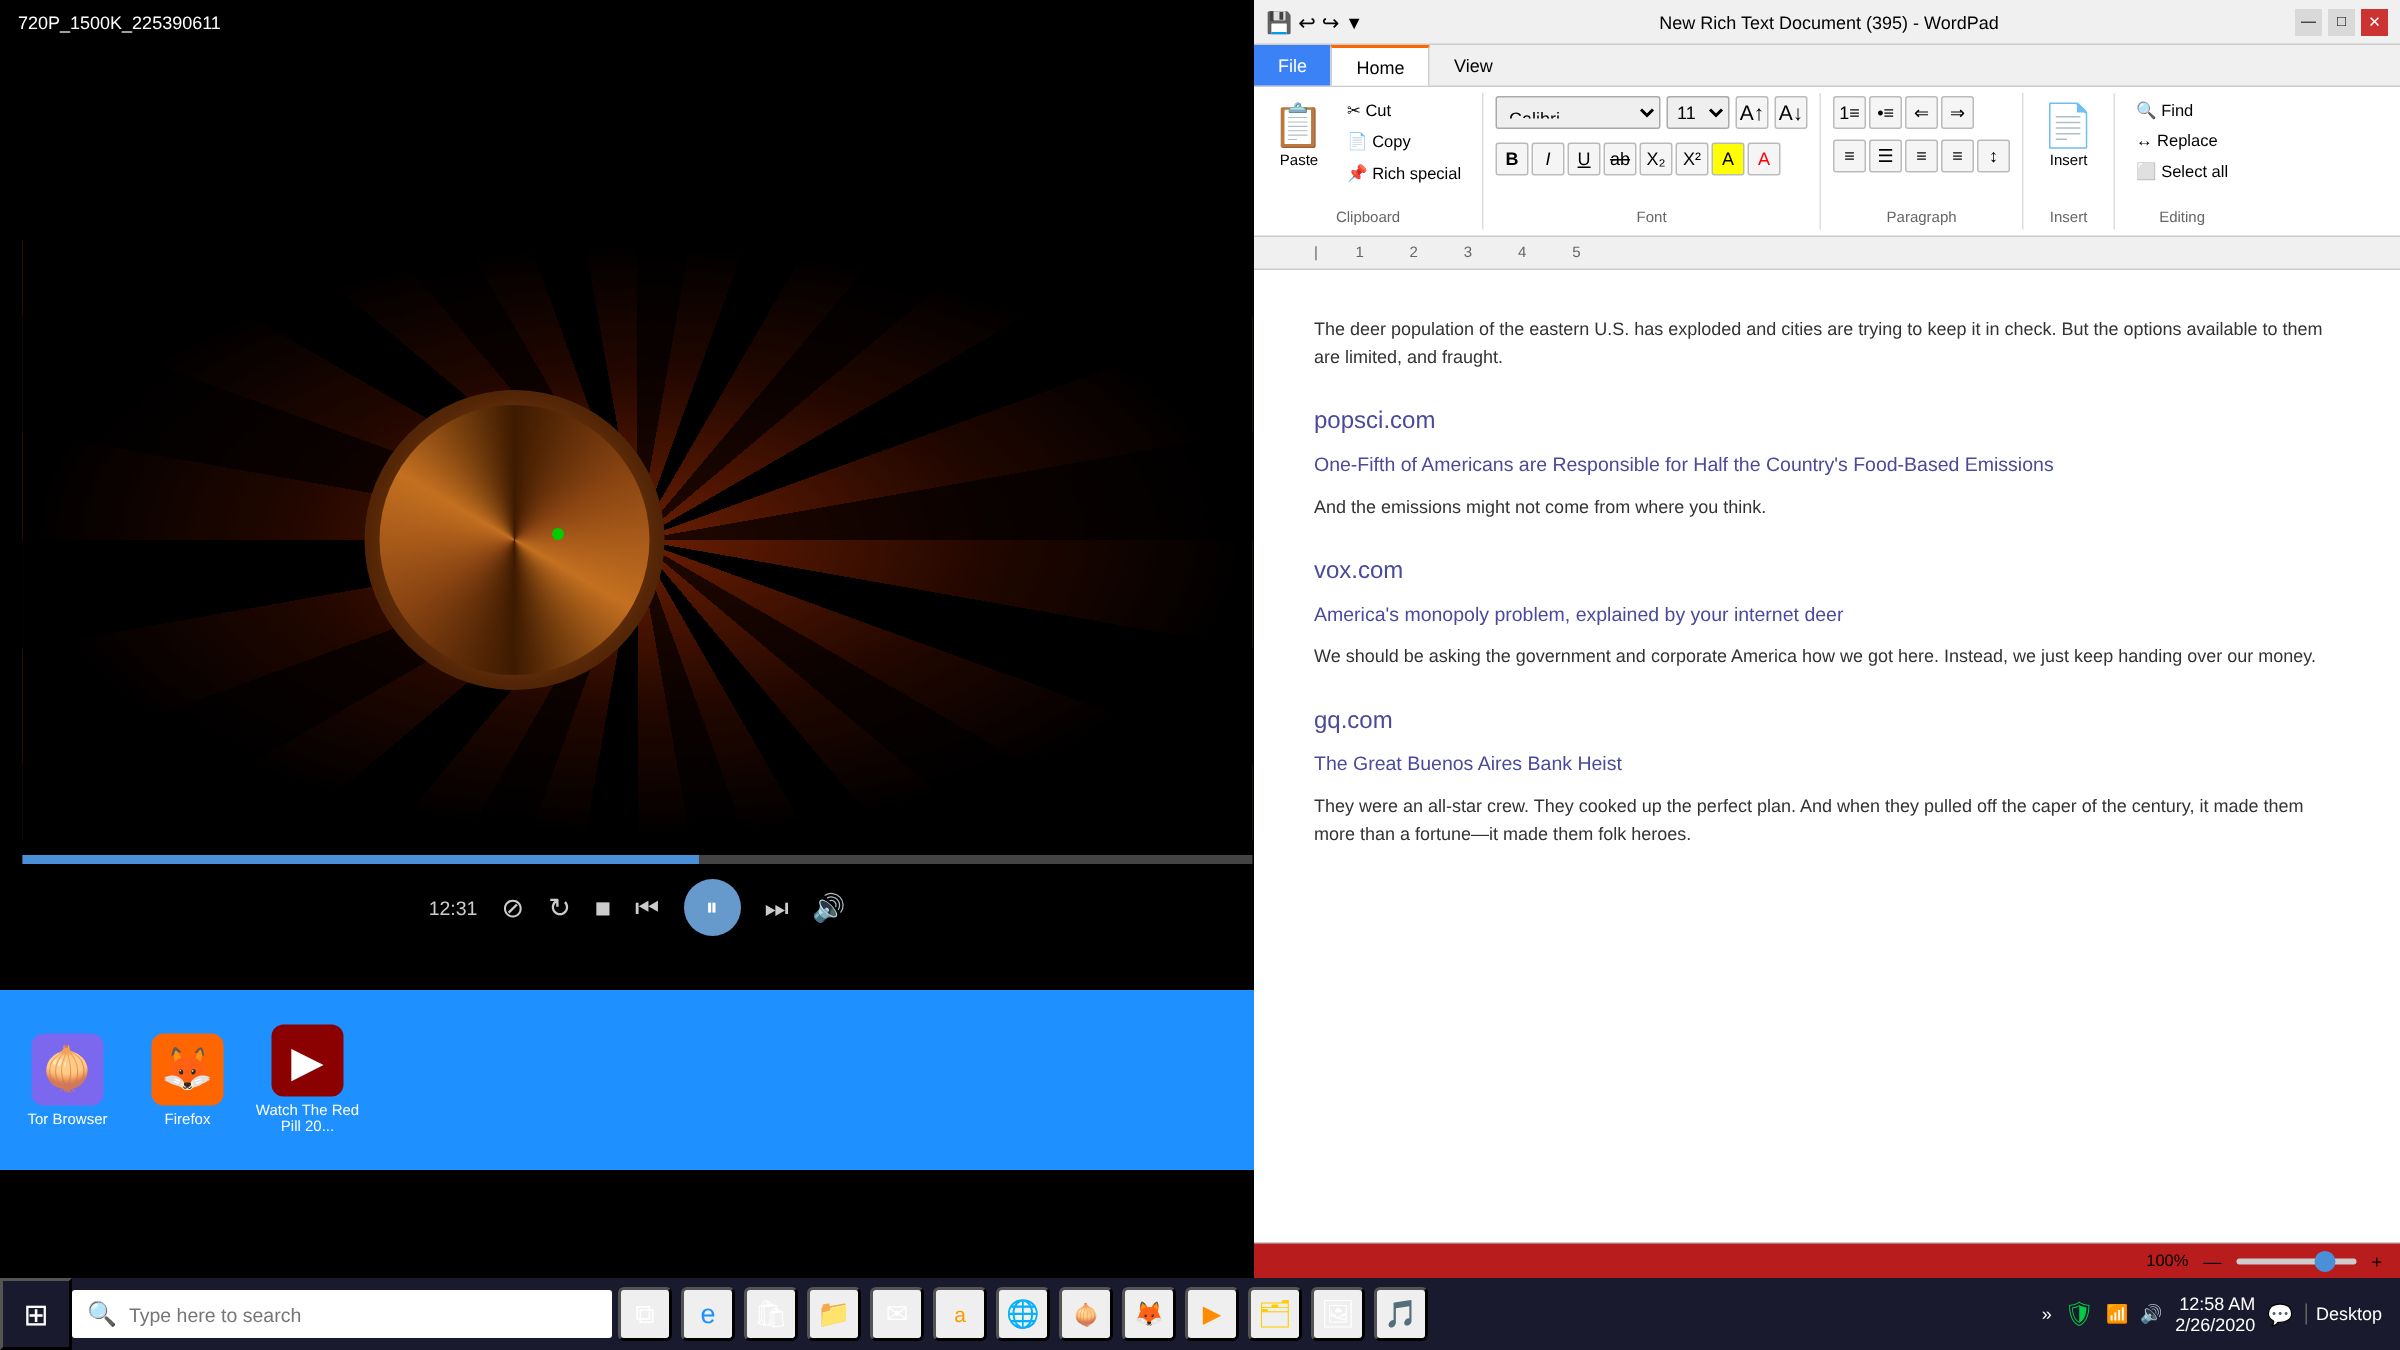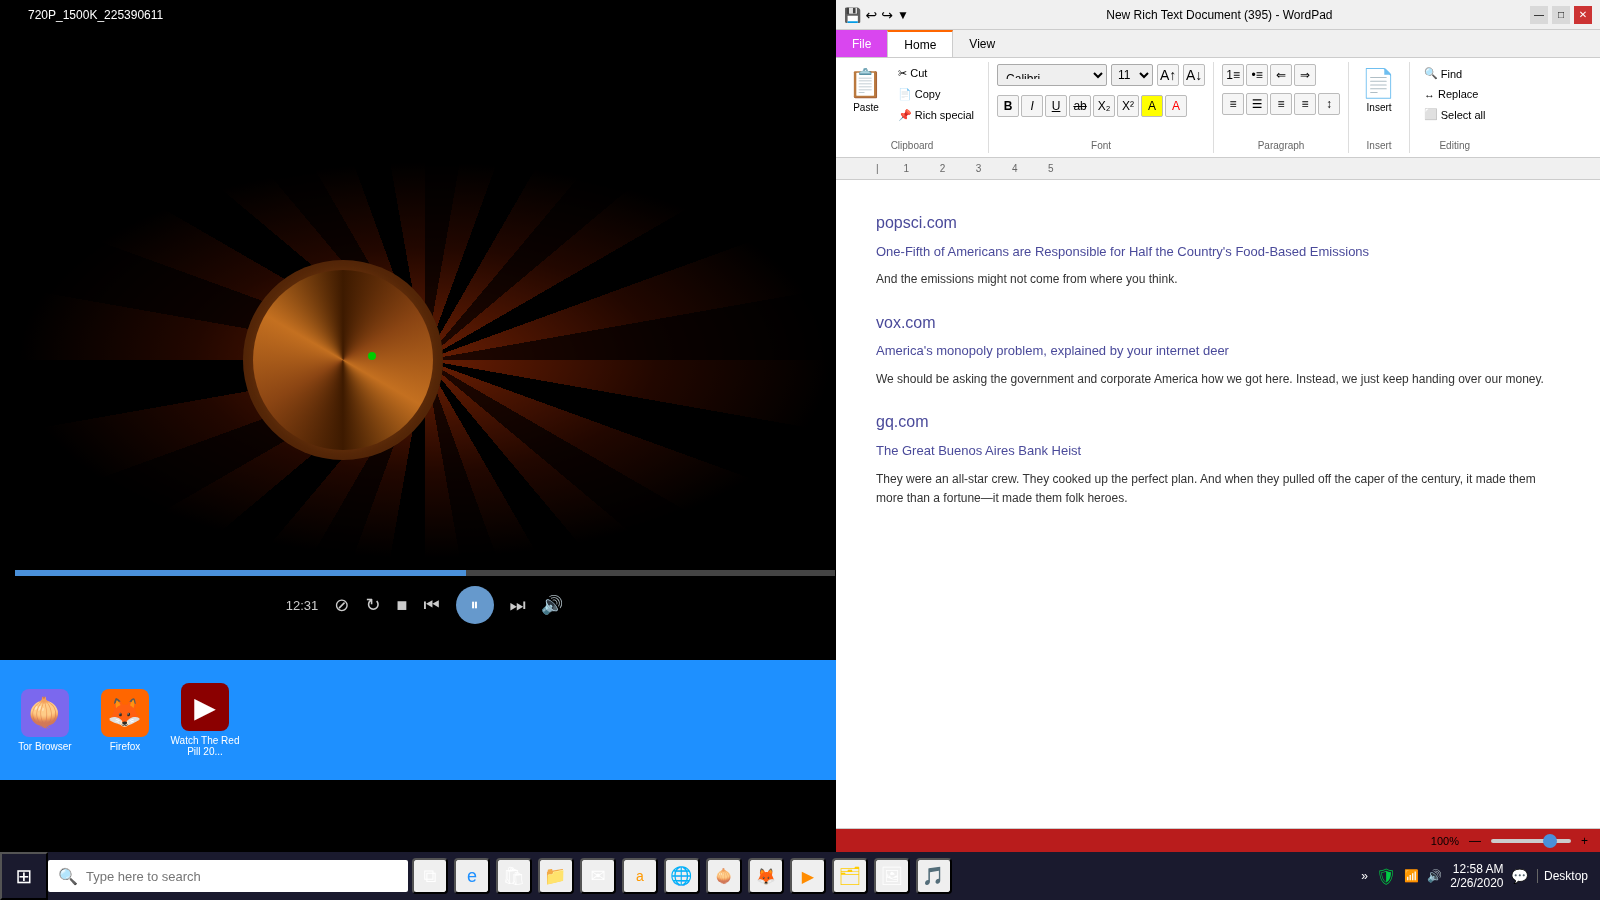--- a/index.html
+++ b/index.html
@@ -9,21 +9,21 @@
     #media-player {
       position: absolute;
       left: 0; top: 0;
       width: 836px;
       height: 780px;
       background: #000;
     }
     #media-title {
       color: #fff;
       font-size: 12px;
-      padding: 8px 28px;
+      padding: 8px 12px;
       position: absolute;
       top: 0; left: 0;
       z-index: 2;
     }
     #video-area {
       position: absolute;
       top: 0; left: 0;
       width: 836px;
       height: 160px;
       background: #000;
@@ -481,21 +481,21 @@
     <span id="wp-title-text">New Rich Text Document (395) - WordPad</span>
     <div class="wp-window-btns">
       <button class="wp-win-btn min-btn">—</button>
       <button class="wp-win-btn max-btn">□</button>
       <button class="wp-win-btn close-btn">✕</button>
     </div>
   </div>
 
   <div id="ribbon">
     <div id="ribbon-tabs">
-      <div class="ribbon-tab" style="background:#d946ef;color:#fff;border:none;">
+      <div class="ribbon-tab" style="background:#3b82f6;color:#fff;border:none;">
         <span>File</span>
       </div>
       <div class="ribbon-tab active">
         <span>Home</span>
       </div>
       <div class="ribbon-tab">
         <span>View</span>
       </div>
     </div>
 
@@ -586,20 +586,23 @@
         <span class="ribbon-group-label">Editing</span>
       </div>
     </div>
 
     <div id="ruler">
       <span>|&nbsp;&nbsp;&nbsp;&nbsp;&nbsp;&nbsp;&nbsp;&nbsp;&nbsp;1&nbsp;&nbsp;&nbsp;&nbsp;&nbsp;&nbsp;&nbsp;&nbsp;&nbsp;&nbsp;&nbsp;2&nbsp;&nbsp;&nbsp;&nbsp;&nbsp;&nbsp;&nbsp;&nbsp;&nbsp;&nbsp;&nbsp;3&nbsp;&nbsp;&nbsp;&nbsp;&nbsp;&nbsp;&nbsp;&nbsp;&nbsp;&nbsp;&nbsp;4&nbsp;&nbsp;&nbsp;&nbsp;&nbsp;&nbsp;&nbsp;&nbsp;&nbsp;&nbsp;&nbsp;5</span>
     </div>
   </div>
 
   <div id="doc-content">
+    <div class="doc-paragraph">
+      <p class="doc-summary">The deer population of the eastern U.S. has exploded and cities are trying to keep it in check. But the options available to them are limited, and fraught.</p>
+    </div>
 
     <div class="doc-paragraph">
       <p class="doc-source">popsci.com</p>
       <p class="doc-headline">One-Fifth of Americans are Responsible for Half the Country's Food-Based Emissions</p>
       <p class="doc-summary">And the emissions might not come from where you think.</p>
     </div>
 
     <div class="doc-paragraph">
       <p class="doc-source">vox.com</p>
       <p class="doc-headline">America's monopoly problem, explained by your internet deer</p>

